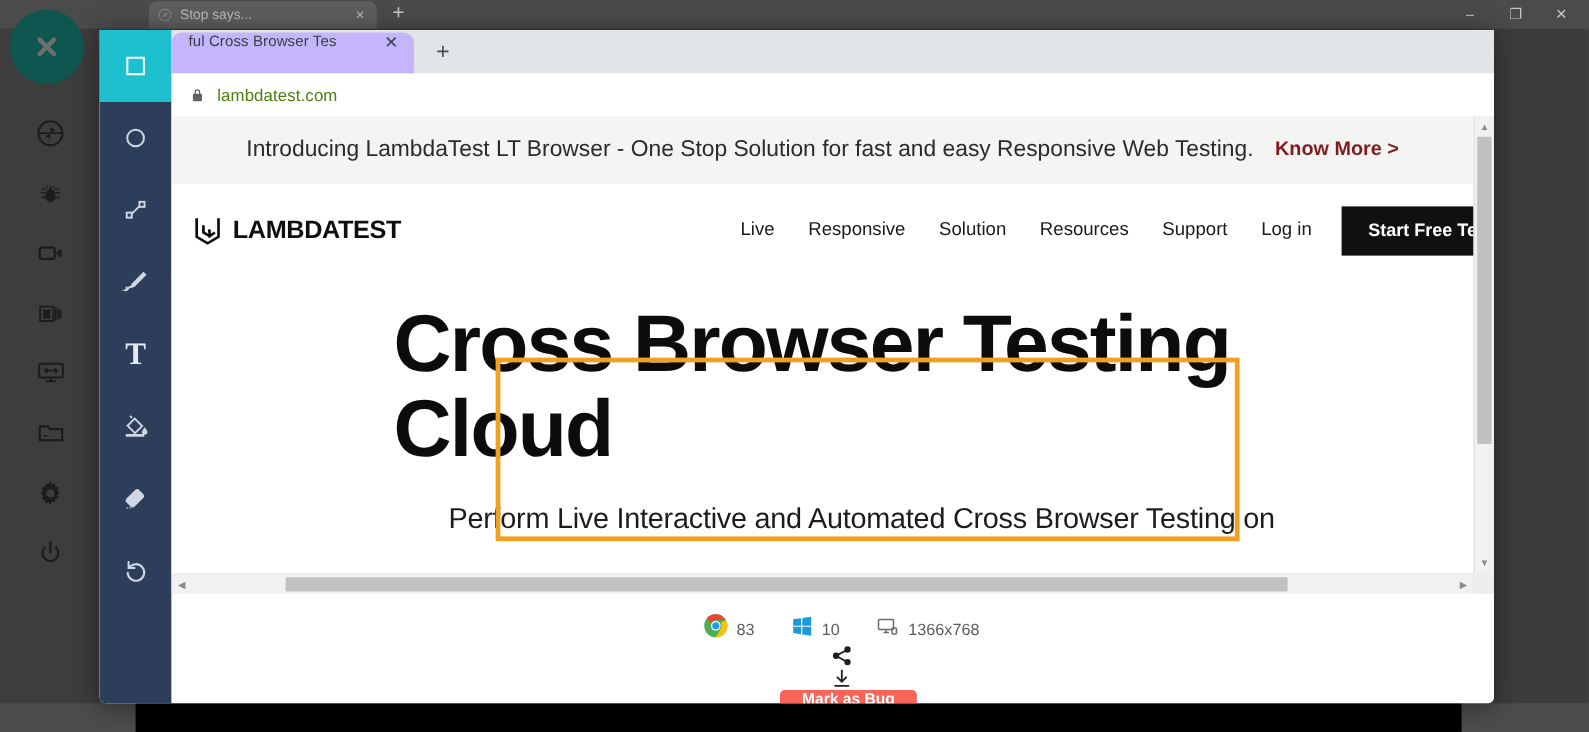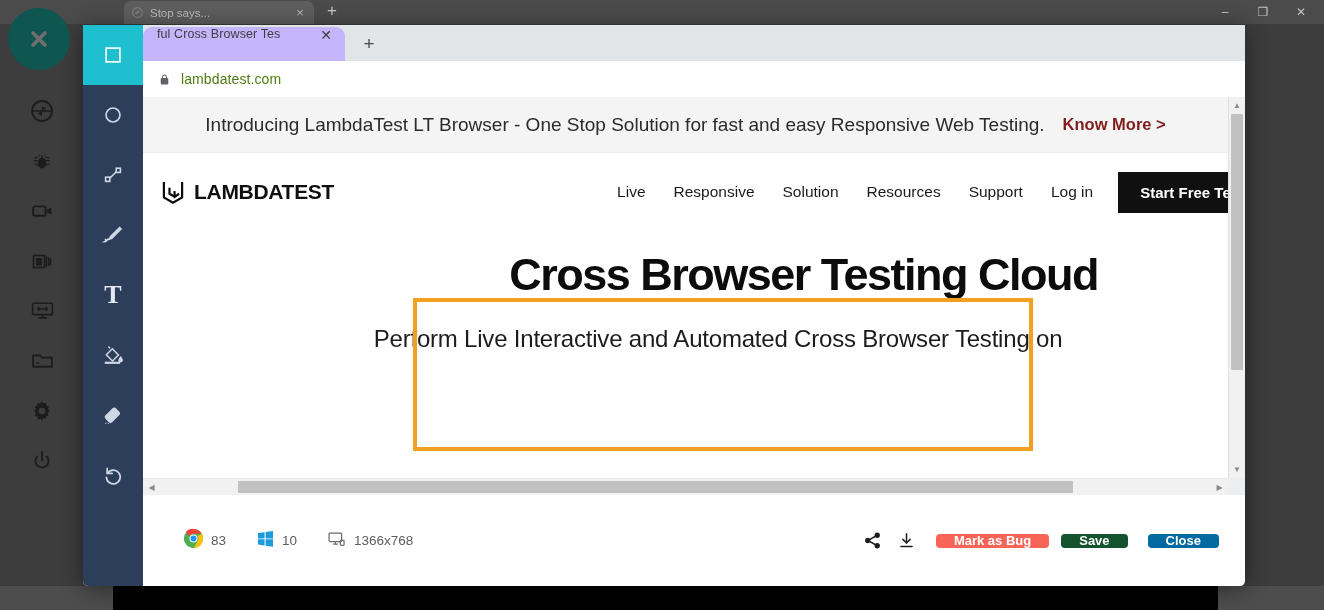--- a/index.html
+++ b/index.html
@@ -173,22 +173,22 @@
   }
   .navlink { font-size: 15.5px; color: #1a1a1a; white-space: nowrap; }
   .cta {
     margin-left: 25px; background: #101010; color: #fff;
     font-size: 15px; font-weight: bold; padding: 12px 22px;
     white-space: nowrap;
   }
 
   .hero { padding-left: 185px; padding-top: 20px; }
   .hero-h1 {
-    font-size: 45px; font-weight: bold; line-height: 1.06;
-    letter-spacing: -1.5px; color: #0c0c0c; width: 770px; text-align: right;
+    font-size: 67px; font-weight: bold; line-height: 1.06;
+    letter-spacing: -1.5px; color: #0c0c0c; width: 770px; text-align: left;
   }
   .hero-sub {
     margin-top: 26px; font-size: 24px; color: #1c1c1c; width: 780px;
     text-align: center; letter-spacing: -.2px;
   }
 
   
   .annot-rect {
     position: absolute; left: 270px; top: 201px; width: 620px; height: 153px;
     border: 4px solid #f2a01f; pointer-events: none; z-index: 5;
@@ -214,21 +214,21 @@
   .hscroll .arrow.r { right: 0; }
   .hthumb {
     position: absolute; top: 2px; bottom: 2px; left: 95px; width: 835px;
     background: #c1c1c1; border-radius: 1px;
   }
 
   
   .actionbar {
     position: absolute; left: 60px; right: 2px; top: 470px; height: 91px;
     background: #ffffff;
-    display: flex; align-items: center; padding: 0 24px 0 40px;
+    display: flex; align-items: center; padding: 16px 24px 0 40px; flex-direction: column;
   }
   .env { display: flex; align-items: center; gap: 30px; }
   .env-item { display: flex; align-items: center; gap: 7px; }
   .env-label { font-size: 13.5px; color: #5c5c5c; }
   .spacer { flex: 1; }
   .icon-btn {
     width: 34px; height: 34px; display: flex; align-items: center; justify-content: center;
     color: #2b2b2b;
   }
   .btn {

